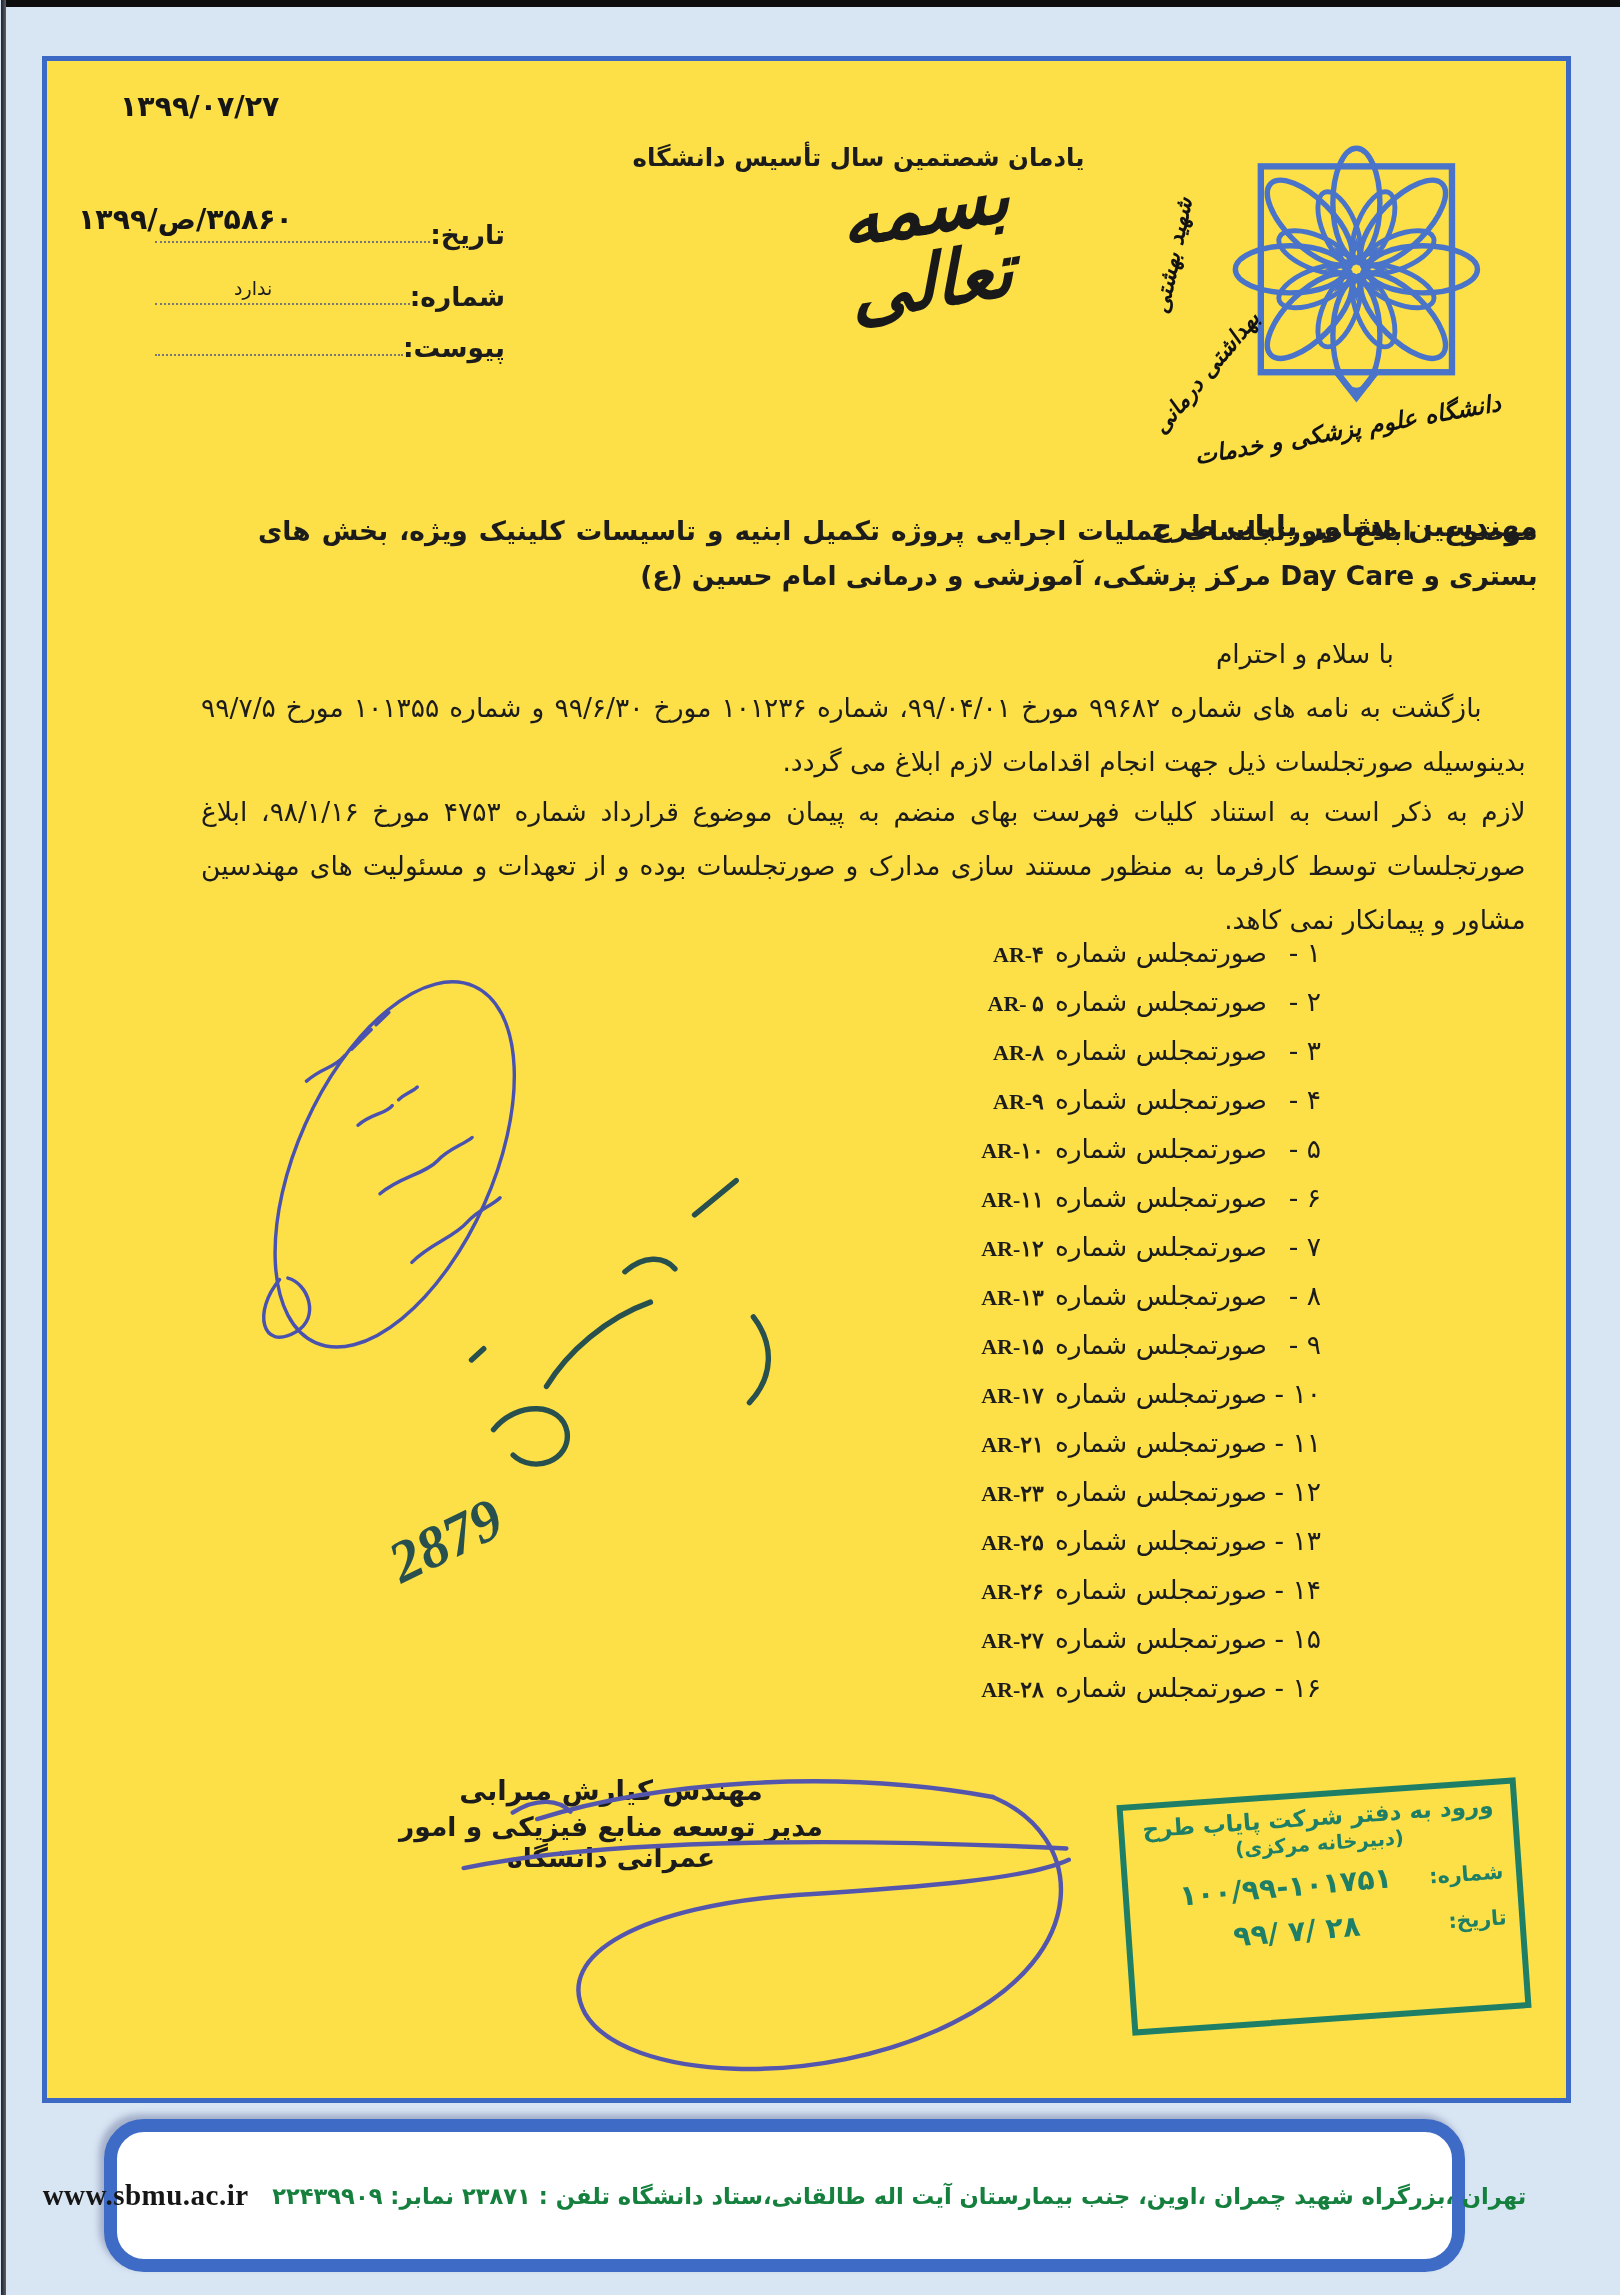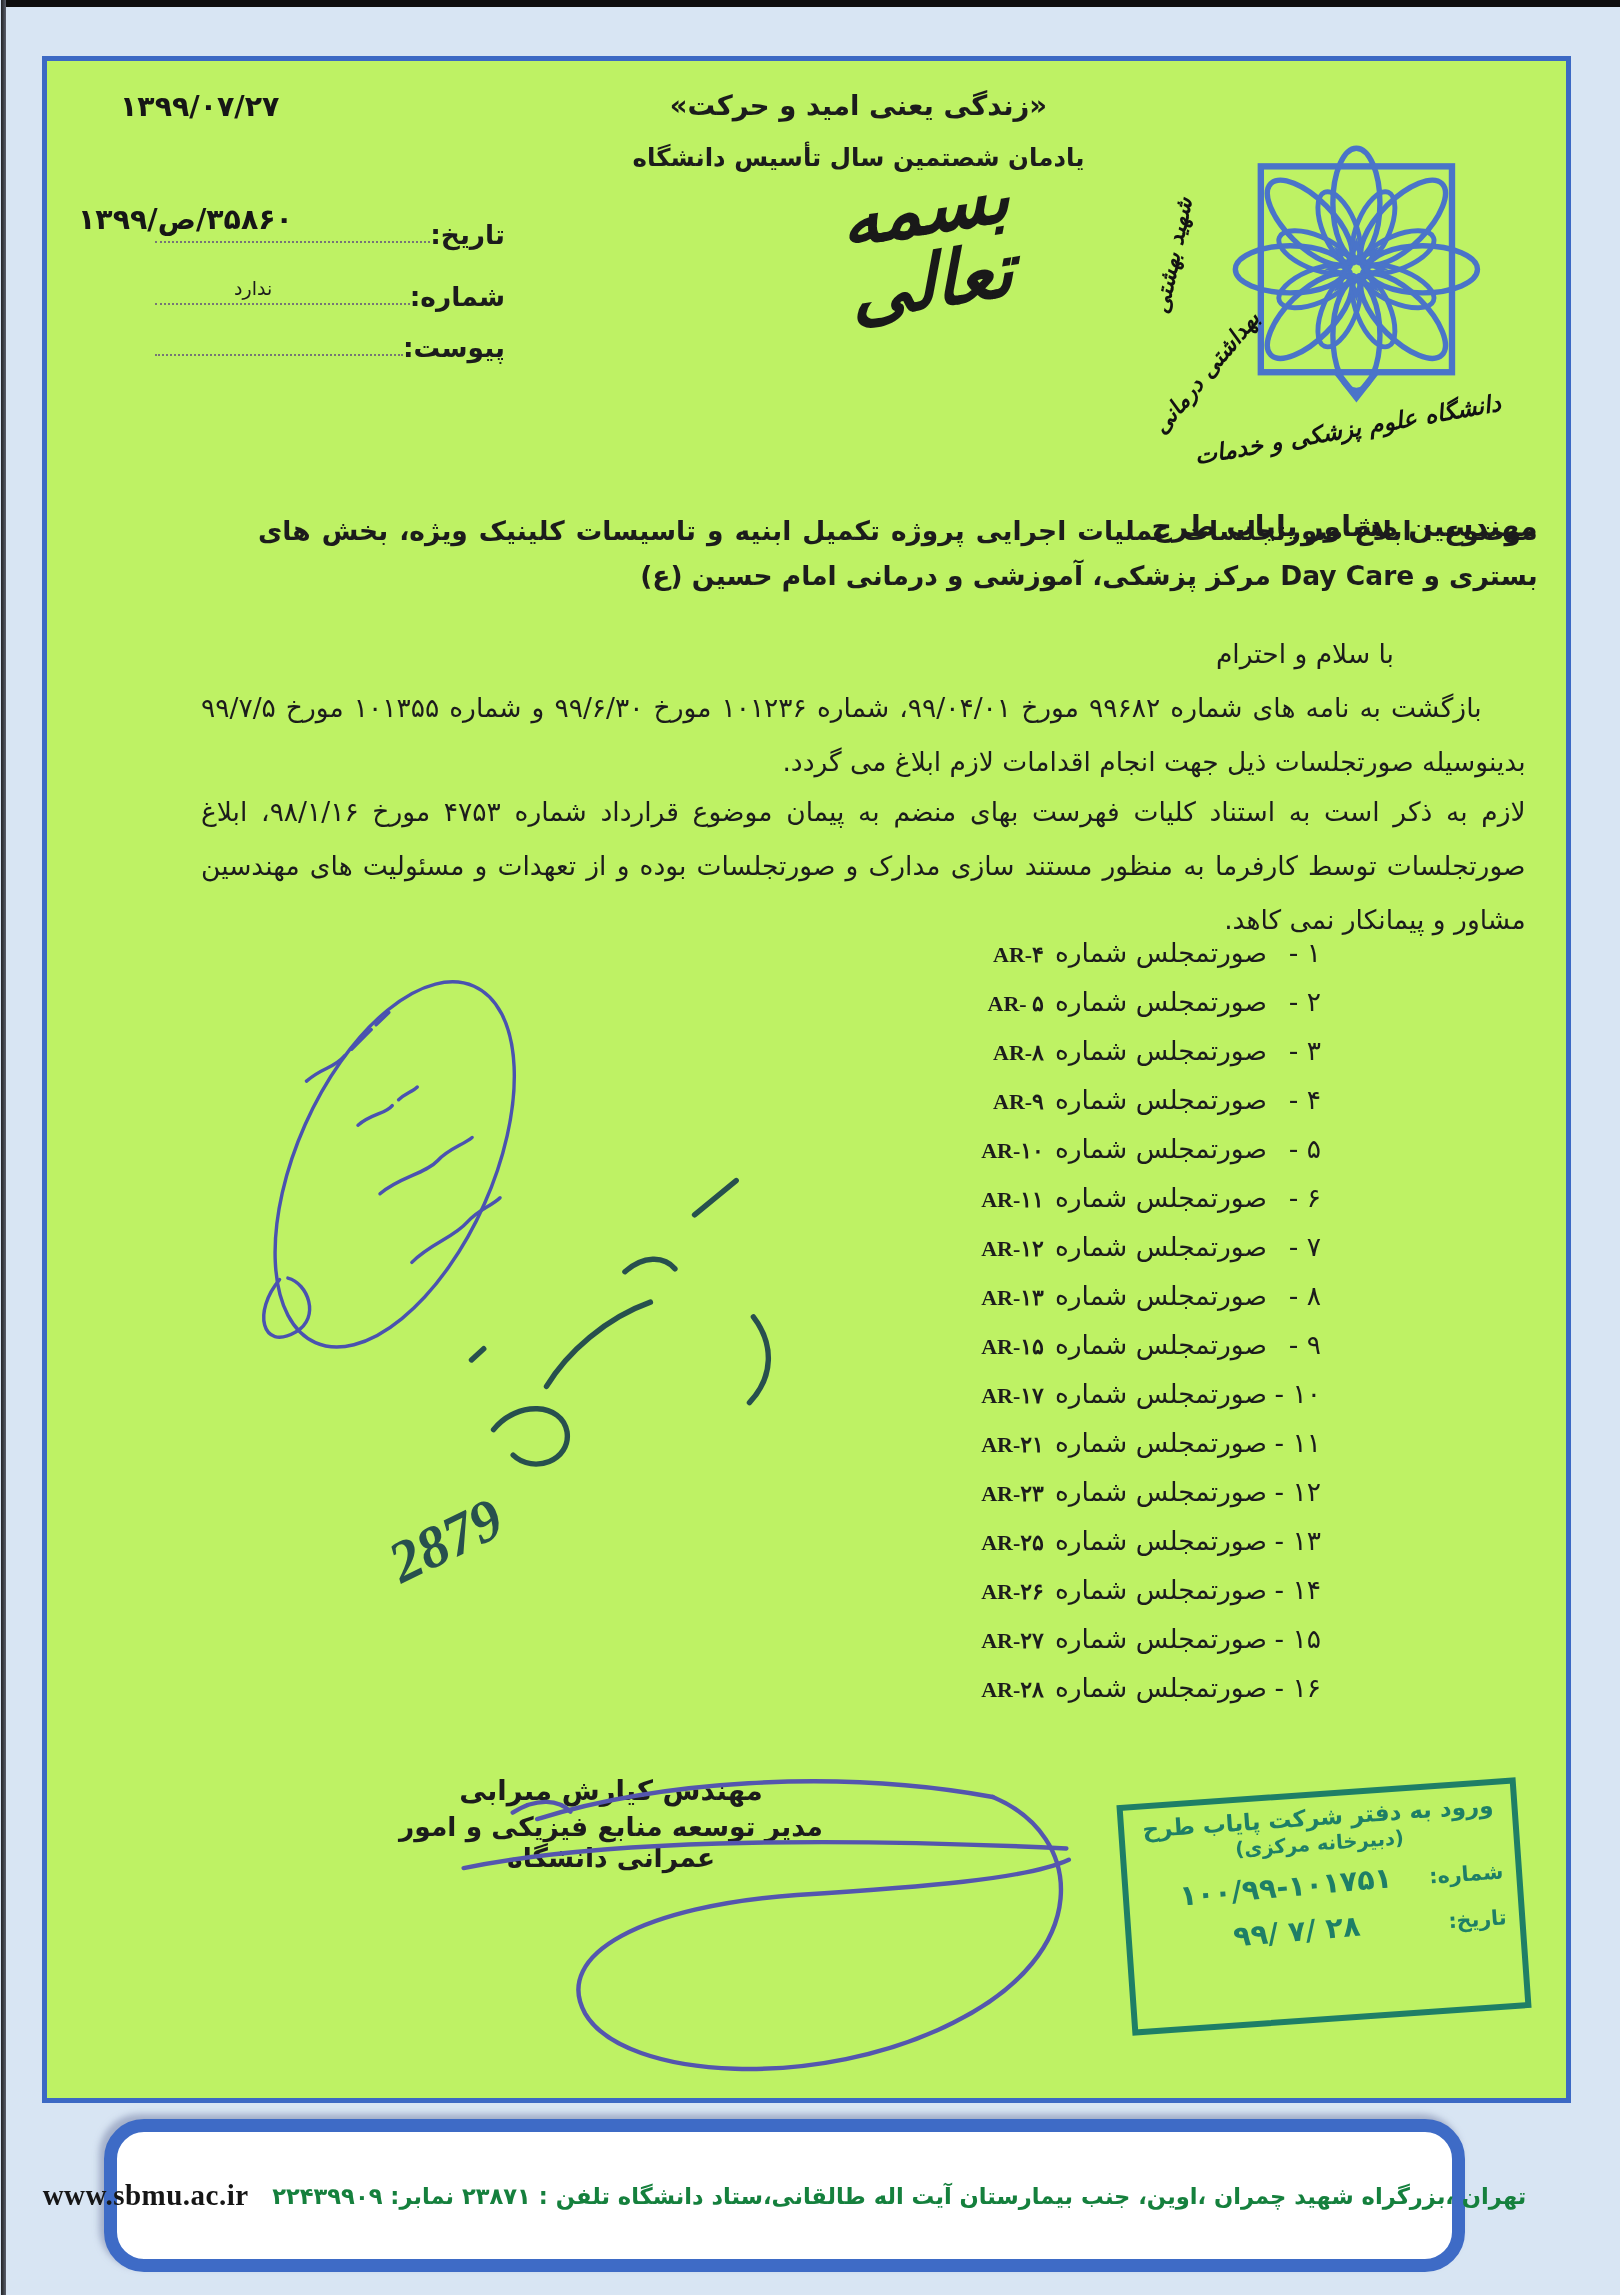--- a/index.html
+++ b/index.html
@@ -9,21 +9,21 @@
     font-family:"DejaVu Sans","Liberation Sans",sans-serif;
     color:#1c1c1c;direction:rtl;
   }
   .latin{font-family:"Liberation Serif","DejaVu Serif",serif;}
   
   .edge-top{position:absolute;left:0;top:0;width:100%;height:6.9px;background:#0e0e0e;}
   .edge-left{position:absolute;left:0;top:0;width:6.4px;height:100%;background:linear-gradient(90deg,#161616,#5a5f6b);}
   
   .frame{
     position:absolute;left:42px;top:56px;width:1529px;height:2047px;
-    background:#bef264;border:5.4px solid #3c69c4;box-sizing:border-box;
+    background:#fde047;border:5.4px solid #3c69c4;box-sizing:border-box;
   }
   .frame > *{position:absolute;}
   
   .stamped{font-size:28.4px;font-weight:bold;letter-spacing:1px;color:#161616;}
   .st-date{left:73px;top:29px;}
   .st-num{left:31px;top:130px;margin-top:12px;}
   .hrow{left:105px;width:353px;height:37px;display:flex;direction:rtl;align-items:flex-end;}
   .hrow .lbl{font-size:26.5px;font-weight:bold;white-space:nowrap;padding-bottom:1px;}
   .hrow .dots{flex:1;border-bottom:2px dotted #767676;margin-bottom:7.8px;margin-left:2.9px;}
   .r1{top:153px;} .r2{top:215px;} .r3{top:266px;}
@@ -101,21 +101,20 @@
   <div class="hrow r2">
     <span class="lbl">شماره:</span>
     <span class="dots"></span>
   </div>
   <div class="hrow r3">
     <span class="lbl">پیوست:</span>
     <span class="dots"></span>
   </div>
   <div class="no-attach">ندارد</div>
 
-  <div class="center-head slogan">«زندگی یعنی امید و حرکت»</div>
   <div class="center-head anniv">یادمان شصتمین سال تأسیس دانشگاه</div>
   <div class="besmele">
     <span>بسمه تعالی</span>
   </div>
 
   <svg class="logo-svg" width="427" height="348" viewBox="0 0 870 710">
     <g stroke="#4a74c9" fill="none">
       <rect x="250" y="115" width="390" height="420" stroke-width="13"></rect>
       <path d="M405 535 L445 586 L485 535" stroke-width="13"></path>
       <g transform="translate(445,325)">

